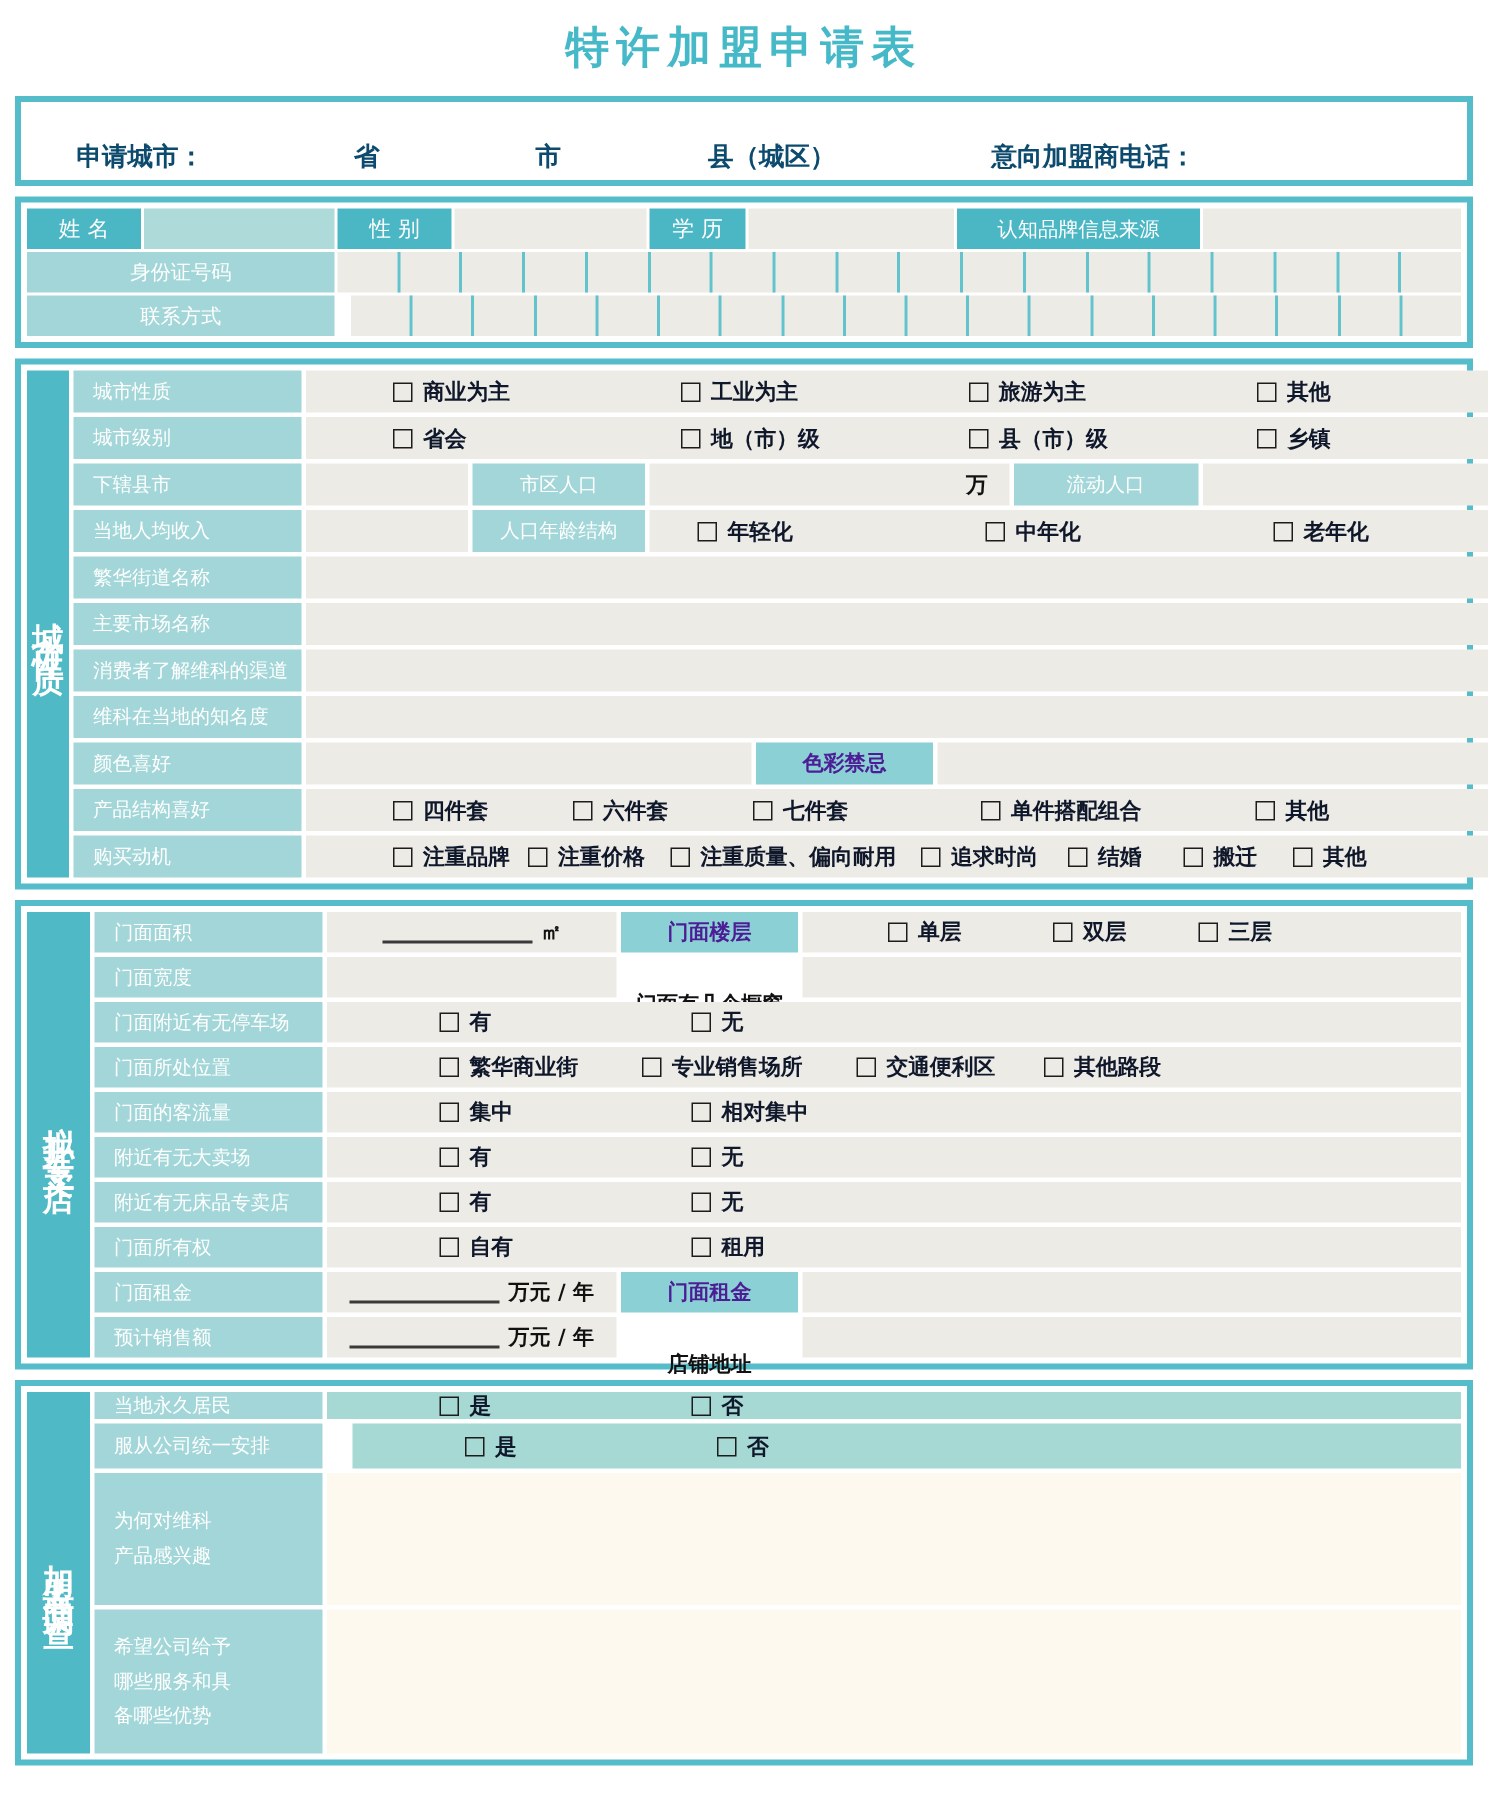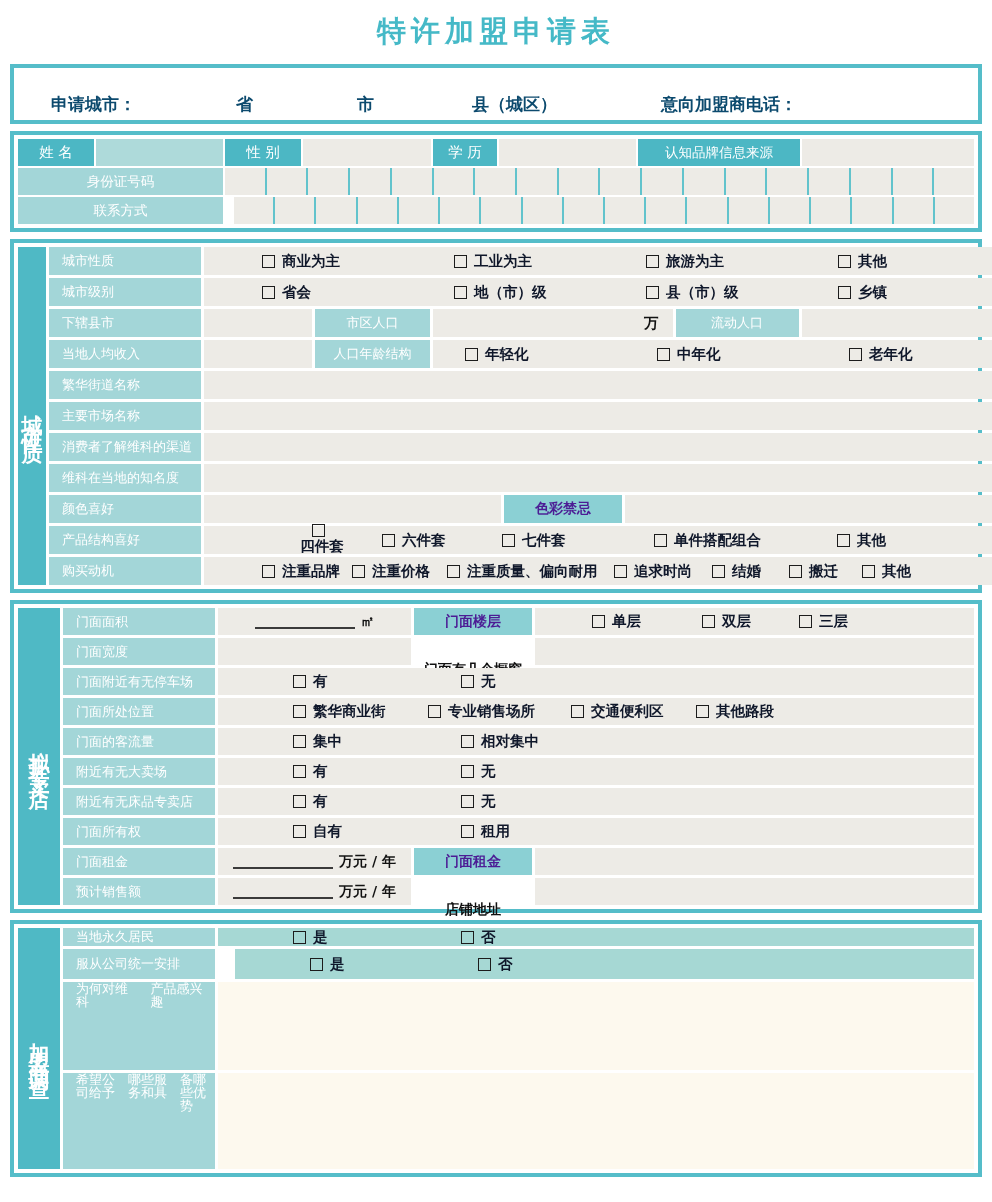--- a/index.html
+++ b/index.html
@@ -52,21 +52,21 @@
   .lab{width:152px;background:#a3d6d8;color:#fff;font-size:13px;padding-left:13px;flex:none;}
   .val{flex:1;}
   .opts{display:flex;align-items:center;background:#edebe6;}
   .opt{display:flex;align-items:center;font-size:14.5px;font-weight:600;color:#0f172a;flex:none;}
   .cb{width:11px;height:11px;border:1.6px solid #1c1c1c;margin-right:7px;flex:none;background:transparent;}
   .ot{white-space:nowrap;}
 
   .pl58{padding-left:58px;} .pl32{padding-left:32px;} .pl75{padding-left:75px;} .pl57{padding-left:57px;}
   .r-even4 .opt{width:192px;}
   .r-age .opt{width:192px;}
-  .r-prod .opt:nth-child(1){width:120px;flex-direction:column;} .r-prod .opt:nth-child(2){width:120px;}
+  .r-prod .opt:nth-child(1){width:120px;} .r-prod .opt:nth-child(2){width:120px;}
   .r-prod .opt:nth-child(3){width:152px;} .r-prod .opt:nth-child(4){width:183px;}
   .r-mot .opt:nth-child(1){width:90px;} .r-mot .opt:nth-child(2){width:95px;}
   .r-mot .opt:nth-child(3){width:167px;} .r-mot .opt:nth-child(4){width:98px;}
   .r-mot .opt:nth-child(5){width:77px;} .r-mot .opt:nth-child(6){width:73px;}
   .r-floor .opt:nth-child(1){width:110px;} .r-floor .opt:nth-child(2){width:97px;}
   .r-two .opt{width:168px;}
   .r-loc .opt:nth-child(1){width:135px;} .r-loc .opt:nth-child(2){width:143px;}
   .r-loc .opt:nth-child(3){width:125px;}
 
   .sub{width:115px;background:#a3d6d8;color:#fff;justify-content:center;font-size:13px;flex:none;}
@@ -75,21 +75,21 @@
   .cream{width:118px;background:#fbf2e7;color:#111;font-weight:600;justify-content:center;font-size:14px;flex:none;margin-top:32px;}
   .b108{width:108px;flex:none;}
   .b297{width:297px;flex:none;}
   .wan{justify-content:flex-end;padding-right:14px;font-weight:600;font-size:14.5px;}
   .unitcell{width:193px;justify-content:center;gap:6px;font-weight:600;font-size:14px;flex:none;}
   .ul{width:100px;height:12px;border-bottom:2px solid #3a3a3a;display:inline-block;}
 
   
   .sv .opts{background:#a6d8d4;}
   .sv .r1{height:18px;} .sv .r2{height:30px;gap:20px;} .sv .r3{height:88px;} .sv .r4{height:96px;}
-  .mlab{flex-direction:row;align-items:flex-start;justify-content:center;gap:10px;}
+  .mlab{flex-direction:column;align-items:flex-start;justify-content:center;gap:10px;}
   .mlab div{line-height:13px;}
   .blankcream{flex:1;background:#fdf9ee;}
 </style>
 </head>
 <body>
 
 <div class="page">
 
   <div class="title">特许加盟申请表</div>
 

